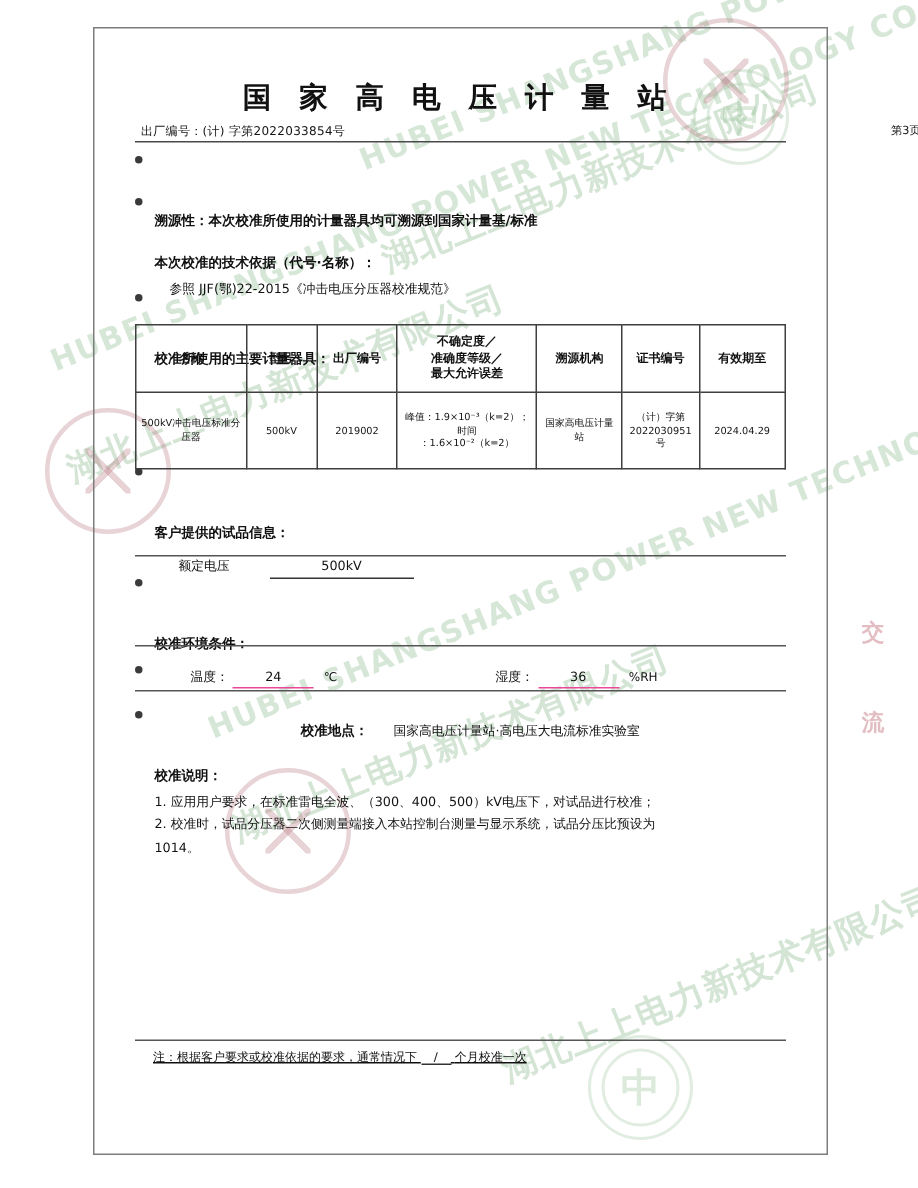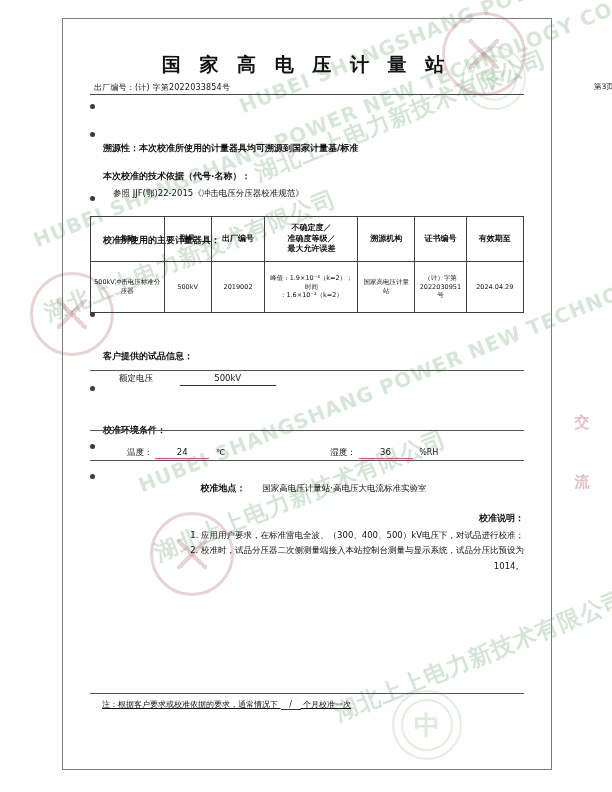--- a/index.html
+++ b/index.html
@@ -389,21 +389,21 @@
   <div class="sec" style="top:424px; width:434px;text-align:center;">
     <span class="bullet"></span>
     <div class="body">
       <span class="hd">校准地点：</span>
       <span class="sub" style="margin-left:14px;">国家高电压计量站·高电压大电流标准实验室</span>
     </div>
   </div>
 
   <div class="hr-mid" style="top:442px;"></div>
 
-  <div class="sec" style="top:454px; width:434px;text-align:right;">
+  <div class="sec" style="top:454px; width:434px;">
     <span class="bullet"></span>
     <div class="body">
       <div class="hd">校准说明：</div>
       <div class="sub">1. 应用用户要求，在标准雷电全波、（300、400、500）kV电压下，对试品进行校准；</div>
       <div class="sub">2. 校准时，试品分压器二次侧测量端接入本站控制台测量与显示系统，试品分压比预设为</div>
       <div class="sub">1014。</div>
     </div>
   </div>
 
   <div class="hr-bottom"></div>

